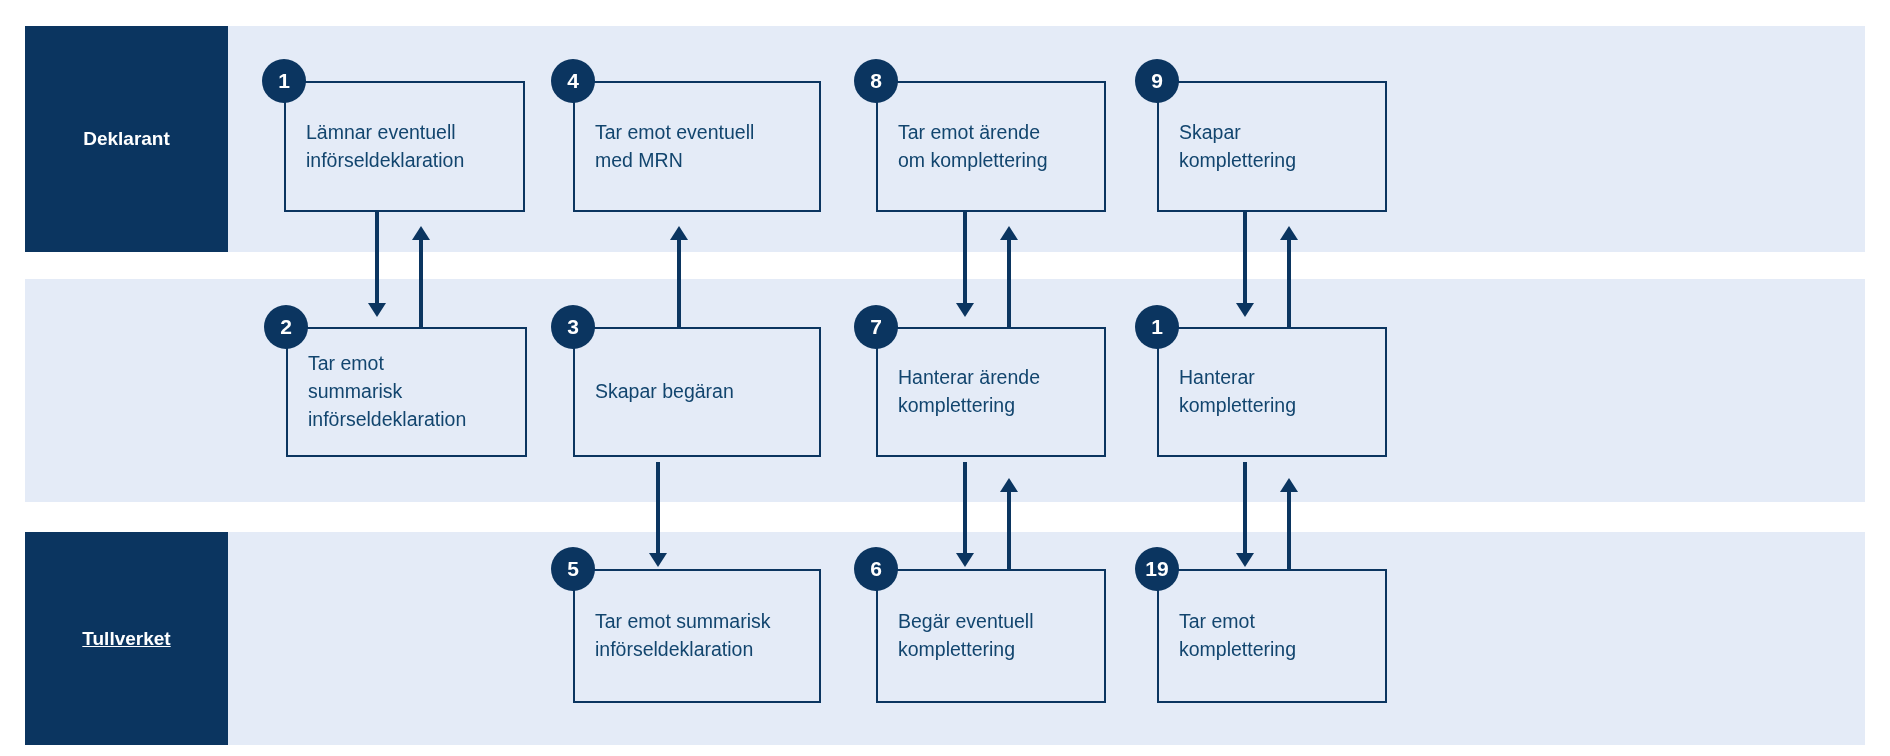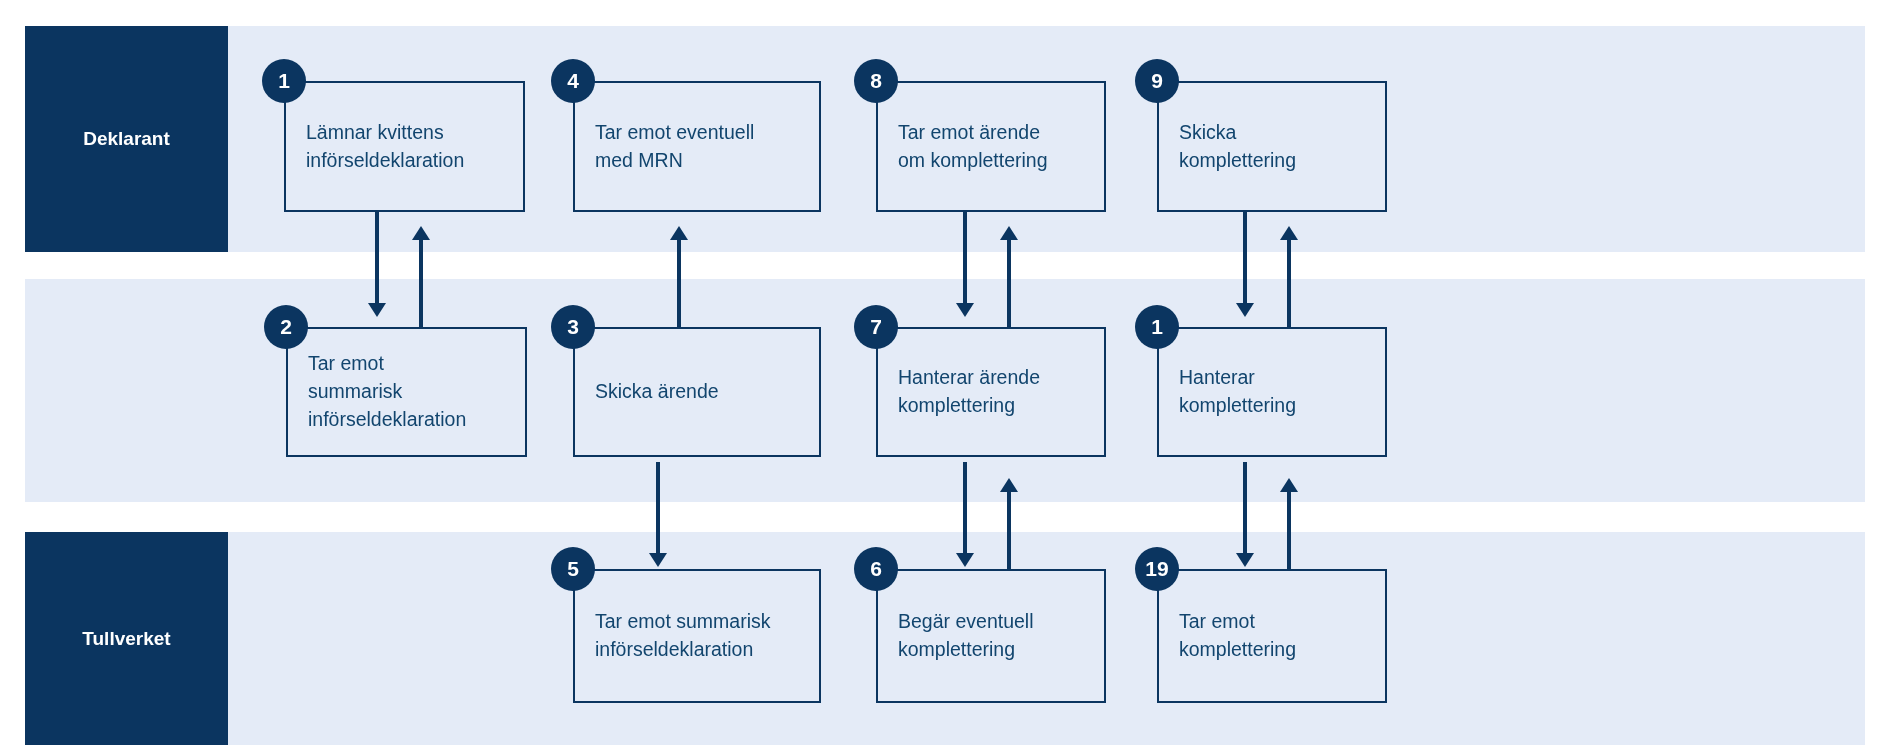--- a/index.html
+++ b/index.html
@@ -60,21 +60,21 @@
     </div>
   </div>
 
   <div class="lane" style="top:279px;height:223px;">
     <div class="lane-bg"></div>
   </div>
 
   <div class="lane" style="top:532px;height:213px;">
     <div class="lane-bg"></div>
     <div class="lane-header">
-      <div class="lane-title" style="font-weight:700;"><span style="white-space:pre-line;">Tullverket</span></div>
+      <div class="lane-title" style="font-weight:700;"><span style="white-space:pre-line;text-decoration:underline;">Tullverket</span></div>
     </div>
   </div>
 
   <div class="conn">
     <div class="conn-line" style="left:375px;top:211px;height:96px;"></div>
     <div class="arrow-head arrow-down" style="left:368px;top:303px;"></div>
   </div>
 
   <div class="conn">
     <div class="conn-line" style="left:419px;top:236px;height:94px;"></div>
@@ -126,57 +126,57 @@
     <div class="arrow-head arrow-down" style="left:1236px;top:553px;"></div>
   </div>
 
   <div class="conn">
     <div class="conn-line" style="left:1287px;top:488px;height:94px;"></div>
     <div class="arrow-head arrow-up" style="left:1280px;top:478px;"></div>
   </div>
 
   <div class="node" style="left:284px;top:81px;width:241px;height:131px;">
     <div class="node-box"></div>
-    <div class="node-label">Lämnar kvittens
+    <div class="node-label">Lämnar eventuell
 införseldeklaration</div>
     <div class="node-badge">1</div>
   </div>
 
   <div class="node" style="left:573px;top:81px;width:248px;height:131px;">
     <div class="node-box"></div>
     <div class="node-label">Tar emot eventuell
 med MRN</div>
     <div class="node-badge">4</div>
   </div>
 
   <div class="node" style="left:876px;top:81px;width:230px;height:131px;">
     <div class="node-box"></div>
     <div class="node-label">Tar emot ärende
 om komplettering</div>
     <div class="node-badge">8</div>
   </div>
 
   <div class="node" style="left:1157px;top:81px;width:230px;height:131px;">
     <div class="node-box"></div>
-    <div class="node-label">Skicka
+    <div class="node-label">Skapar
 komplettering</div>
     <div class="node-badge">9</div>
   </div>
 
   <div class="node" style="left:286px;top:327px;width:241px;height:130px;">
     <div class="node-box"></div>
     <div class="node-label">Tar emot
 summarisk
 införseldeklaration</div>
     <div class="node-badge">2</div>
   </div>
 
   <div class="node" style="left:573px;top:327px;width:248px;height:130px;">
     <div class="node-box"></div>
-    <div class="node-label">Skicka ärende</div>
+    <div class="node-label">Skapar begäran</div>
     <div class="node-badge">3</div>
   </div>
 
   <div class="node" style="left:876px;top:327px;width:230px;height:130px;">
     <div class="node-box"></div>
     <div class="node-label">Hanterar ärende
 komplettering</div>
     <div class="node-badge">7</div>
   </div>
 

